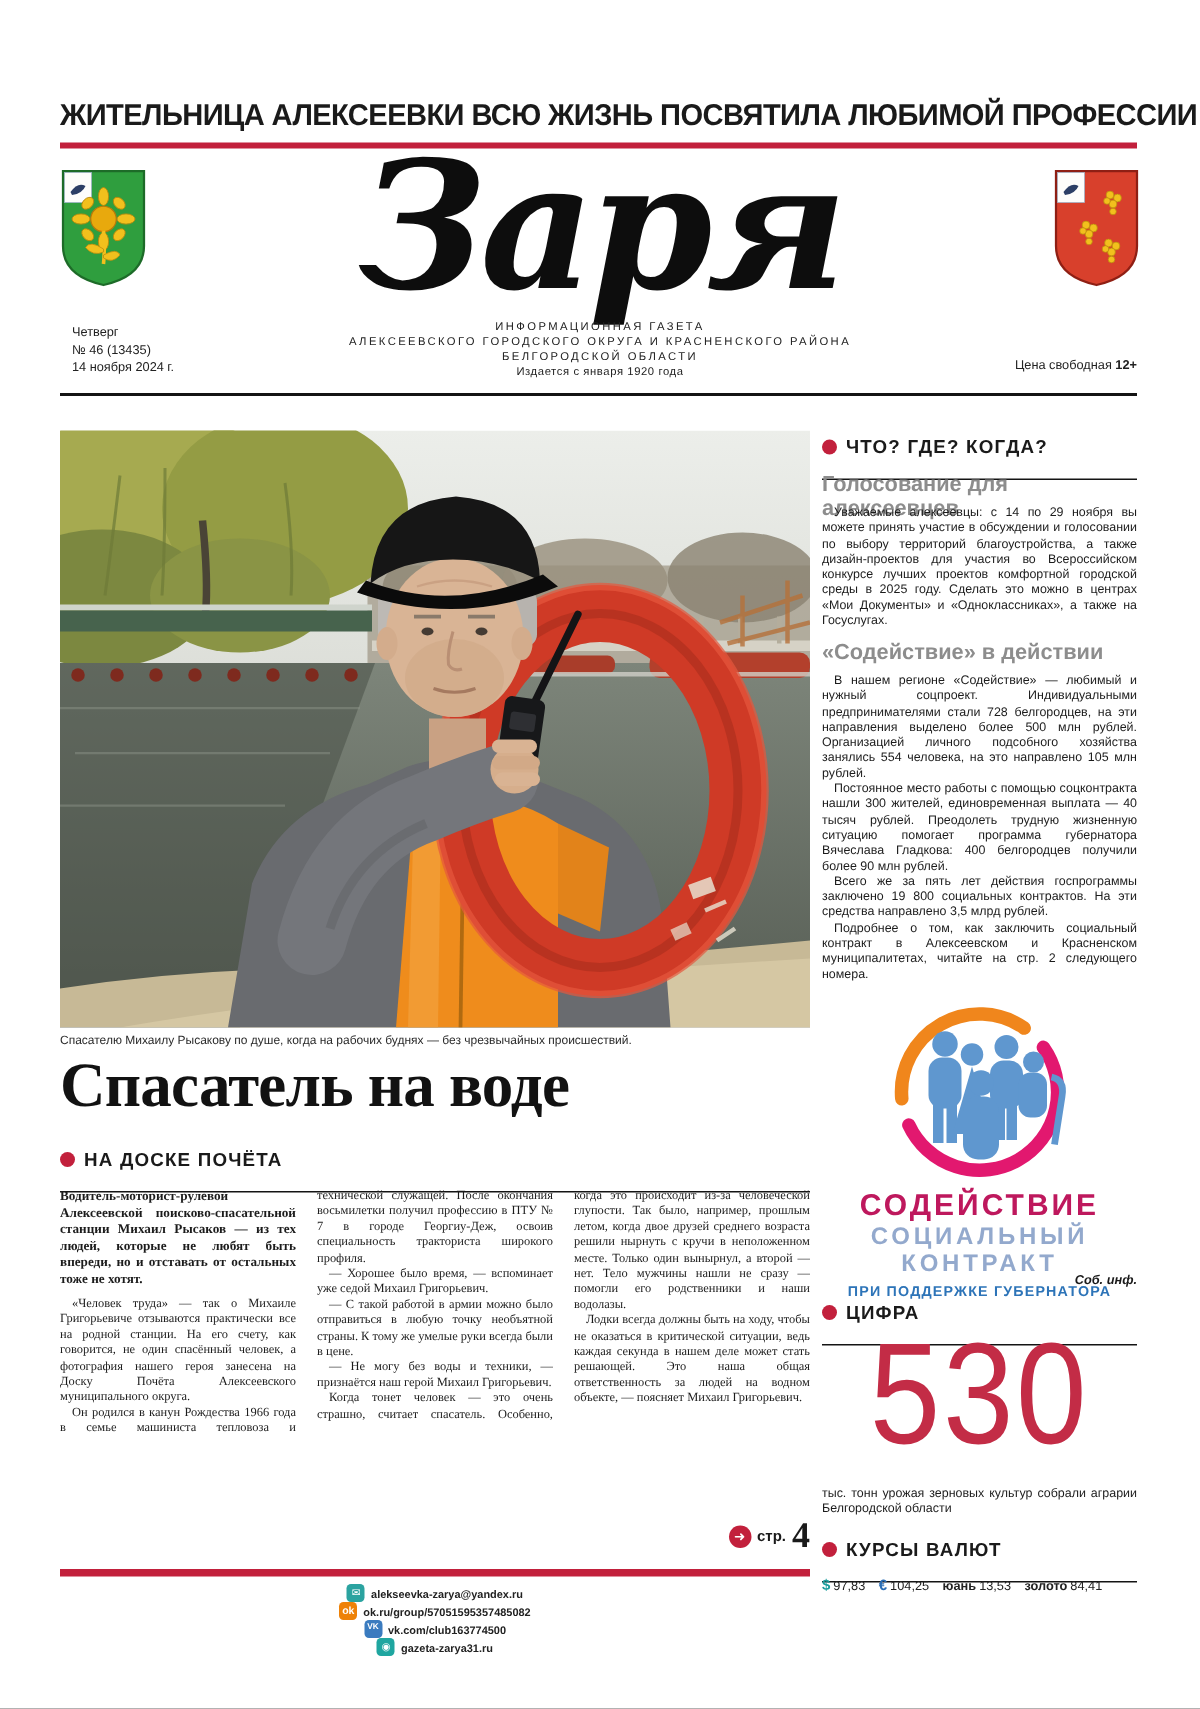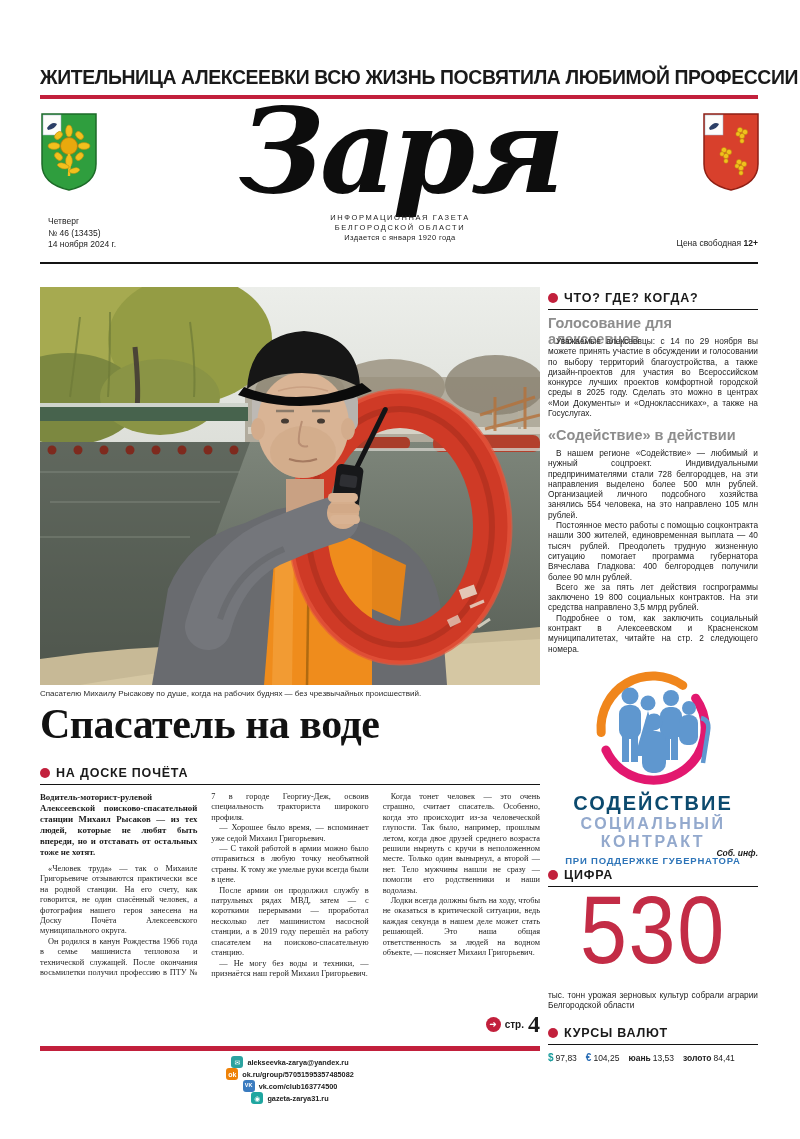--- a/index.html
+++ b/index.html
@@ -22,21 +22,21 @@
   .mast-sub .since{letter-spacing:0.4px;font-size:7.5px;}
   .issue{left:48px;top:216px;width:120px;font-size:8.5px;line-height:11.5px;color:#222;}
   .price{left:560px;top:238px;width:198px;text-align:right;font-size:8.5px;color:#222;}
   .price b{font-weight:800;}
   .rule-black{left:40px;top:262px;width:718px;height:2px;background:#141414;}
   .emblem{width:58px;height:80px;}
   .emblem-l{left:40px;top:112px;}
   .emblem-r{left:702px;top:112px;}
 
   
-  .rubric{display:flex;align-items:center;gap:6px;border-bottom:1.5px solid #141414;padding-bottom:4px;
+  .rubric{display:flex;align-items:center;gap:6px;border-bottom:1.5px solid #141414;padding-bottom:14px;
           font-size:12.5px;font-weight:800;letter-spacing:0.8px;text-transform:uppercase;}
   .dot{width:10px;height:10px;border-radius:50%;background:#c2203c;flex:0 0 auto;}
 
   
   .photo{left:40px;top:287px;width:500px;height:398px;}
   .caption{left:40px;top:689px;width:500px;font-size:8px;color:#2b2b2b;}
   .headline{left:40px;top:700px;width:520px;font-family:"Liberation Serif","DejaVu Serif",serif;
             font-size:42px;font-weight:600;letter-spacing:-0.5px;color:#121212;}
   .rubric-left{left:40px;top:766px;width:500px;}
   .article{left:40px;top:792px;width:500px;height:252px;overflow:hidden;
@@ -63,21 +63,21 @@
   .sb{left:548px;width:210px;}
   .sb-rubric1{top:291px;}
   .sb-title{font-size:14.5px;font-weight:700;color:#8d8d8d;line-height:1.1;}
   .sb-news1-title{top:316px;}
   .sb-body{font-size:8.3px;line-height:10.3px;text-align:justify;color:#1c1c1c;overflow:hidden;}
   .sb-body p{margin:0;text-indent:8px;}
   .sb-news1-body{top:336px;height:86px;}
   .sb-news2-title{top:428px;}
   .sb-news2-body{top:448px;height:218px;}
   .sodlogo{top:670px;text-align:center;}
-  .sod-title{font-size:20px;font-weight:800;letter-spacing:2px;color:#0c4a6e;margin-top:2px;}
+  .sod-title{font-size:20px;font-weight:800;letter-spacing:2px;color:#be185d;margin-top:2px;}
   .sod-sub{font-size:16px;font-weight:700;letter-spacing:2.5px;color:#93a9cd;margin-top:0;}
   .sod-tag{font-size:9.5px;font-weight:800;letter-spacing:0.8px;color:#2d74b8;margin-top:4px;}
   .byline{top:848px;text-align:right;font-style:italic;font-size:8.5px;font-weight:700;}
   .sb-rubric2{top:868px;}
   .fig-number{top:880px;text-align:center;font-size:96px;line-height:1.05;color:#c32c46;
               font-weight:400;transform:scaleX(0.88);letter-spacing:2px;}
   .fig-caption{top:990px;font-size:8.3px;line-height:10.3px;text-align:justify;color:#1c1c1c;}
   .sb-rubric3{top:1026px;}
   .currency{top:1052px;display:flex;gap:9px;align-items:baseline;font-size:8.5px;color:#222;white-space:nowrap;}
   .cur{display:flex;gap:2px;align-items:baseline;}
@@ -150,20 +150,21 @@
   <div class="abs logotype">Заря</div>
 
   <div class="abs issue">
     <div>Четверг</div>
     <div>№ 46 (13435)</div>
     <div>14 ноября 2024 г.</div>
   </div>
 
   <div class="abs mast-sub">
     <div>ИНФОРМАЦИОННАЯ ГАЗЕТА</div>
+    <div>АЛЕКСЕЕВСКОГО ГОРОДСКОГО ОКРУГА И КРАСНЕНСКОГО РАЙОНА</div>
     <div>БЕЛГОРОДСКОЙ ОБЛАСТИ</div>
     <div class="since">Издается с января 1920 года</div>
   </div>
 
   <div class="abs price">
     <span>Цена свободная</span>
     <b>12+</b>
   </div>
 
   <div class="abs rule-black"></div>
@@ -293,21 +294,20 @@
     <span class="dot"></span>
     <span>НА ДОСКЕ ПОЧЁТА</span>
   </div>
 
   <div class="abs article">
     <p class="lead">Водитель-моторист-рулевой Алексеевской поисково-спасательной станции Михаил Рысаков — из тех людей, которые не любят быть впереди, но и отставать от остальных тоже не хотят.</p>
     <p>«Человек труда» — так о Михаиле Григорьевиче отзываются практически все на родной станции. На его счету, как говорится, не один спасённый человек, а фотография нашего героя занесена на Доску Почёта Алексеевского муниципального округа.</p>
     <p>Он родился в канун Рождества 1966 года в семье машиниста тепловоза и технической служащей. После окончания восьмилетки получил профессию в ПТУ № 7 в городе Георгиу-Деж, освоив специальность тракториста широкого профиля.</p>
     <p>— Хорошее было время, — вспоминает уже седой Михаил Григорьевич.</p>
     <p>— С такой работой в армии можно было отправиться в любую точку необъятной страны. К тому же умелые руки всегда были в цене.</p>
-    <p>После армии он продолжил службу в патрульных рядах МВД, затем — с короткими перерывами — проработал несколько лет машинистом насосной станции, а в 2019 году перешёл на работу спасателем на поисково-спасательную станцию.</p>
     <p>— Не могу без воды и техники, — признаётся наш герой Михаил Григорьевич.</p>
     <p>Когда тонет человек — это очень страшно, считает спасатель. Особенно, когда это происходит из-за человеческой глупости. Так было, например, прошлым летом, когда двое друзей среднего возраста решили нырнуть с кручи в неположенном месте. Только один вынырнул, а второй — нет. Тело мужчины нашли не сразу — помогли его родственники и наши водолазы.</p>
     <p>Лодки всегда должны быть на ходу, чтобы не оказаться в критической ситуации, ведь каждая секунда в нашем деле может стать решающей. Это наша общая ответственность за людей на водном объекте, — поясняет Михаил Григорьевич.</p>
   </div>
 
   <div class="abs cont-marker">
     <span class="ref-circle">➜</span>
     <span class="w">стр.</span>
     <span class="n">4</span>
   </div>

